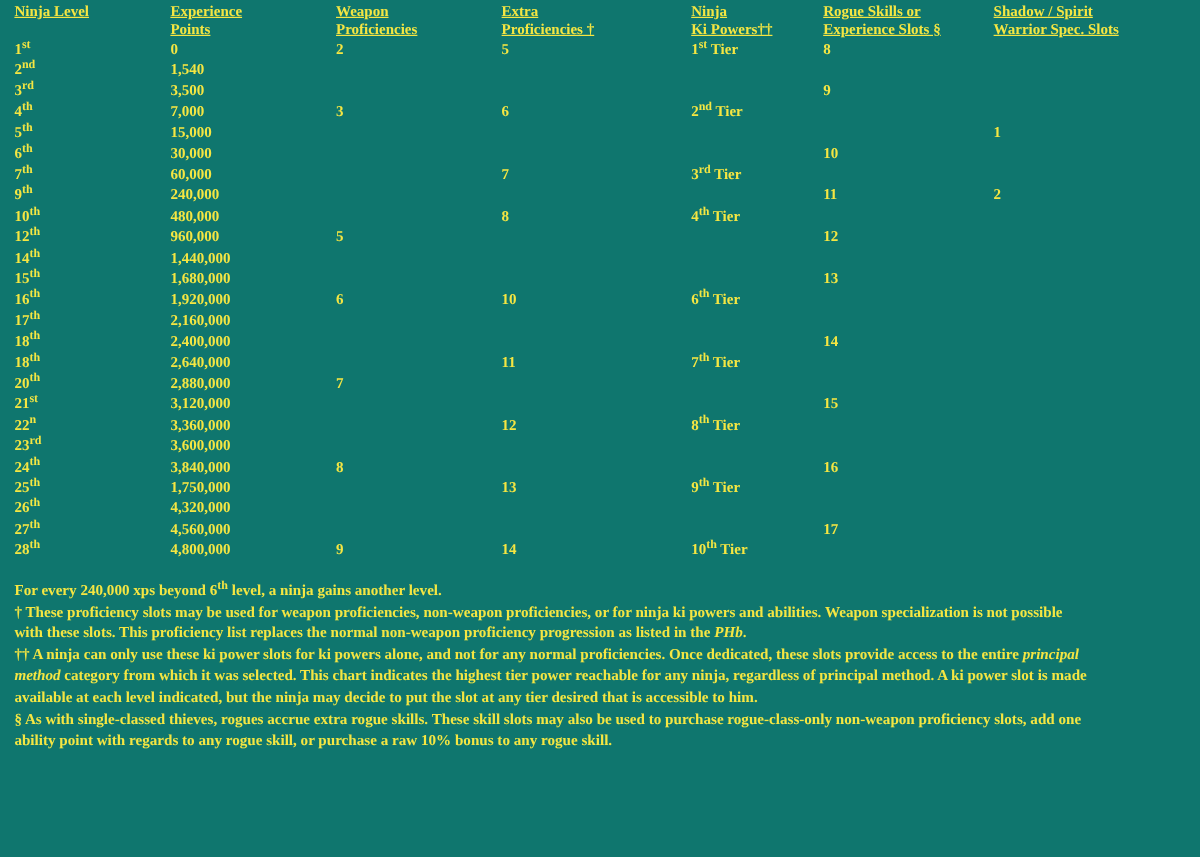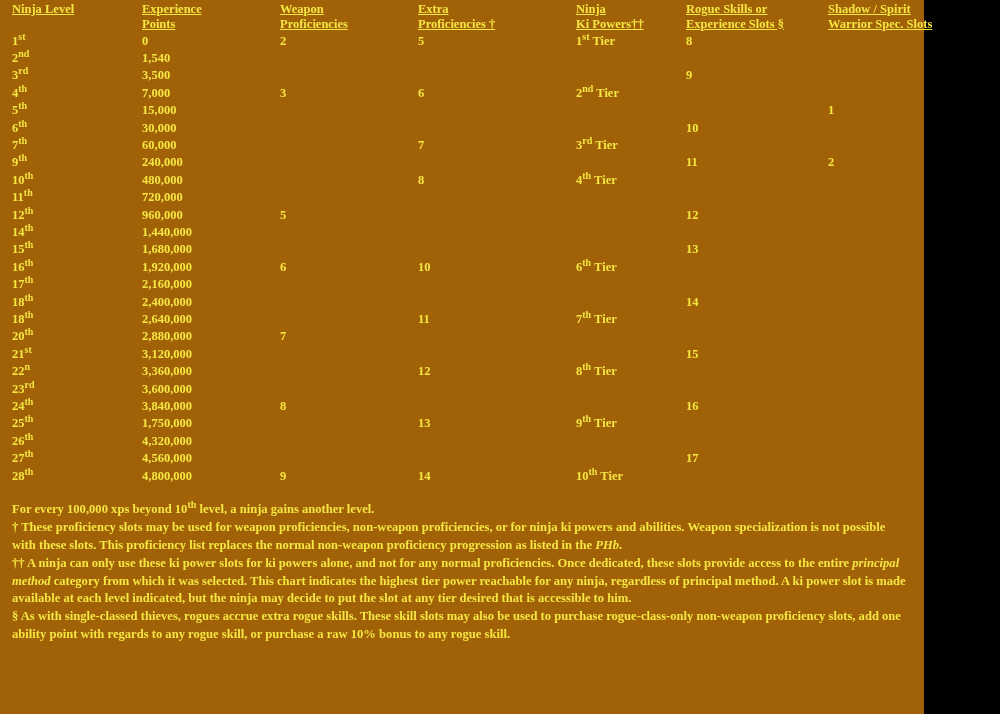--- a/index.html
+++ b/index.html
@@ -9,23 +9,23 @@
   }
   body {
     width: 1000px;
     height: 714px;
     font-family: "Liberation Serif", serif;
     color: #f5e642;
     overflow: hidden;
   }
   .sheet {
     position: relative;
-    width: 924px;
+    width: 1000px;
     height: 714px;
-    background: #a16207;
+    background: #0f766e;
     padding: 0;
     box-sizing: border-box;
   }
   table.ninja-table {
     border-collapse: collapse;
     width: 1000px;
     table-layout: fixed;
     font-size: 12.5px;
     font-weight: bold;
     color: #f5e642;
@@ -203,29 +203,20 @@
         <tr>
           <td class="lvl-cell"><span>10</span><sup>th</sup></td>
           <td>480,000</td>
           <td></td>
           <td>8</td>
           <td><span>4</span><sup>th</sup><span> Tier</span></td>
           <td></td>
           <td></td>
         </tr>
         <tr>
-          <td class="lvl-cell"><span>11</span><sup>th</sup></td>
-          <td>720,000</td>
-          <td></td>
-          <td></td>
-          <td></td>
-          <td></td>
-          <td></td>
-        </tr>
-        <tr>
           <td class="lvl-cell"><span>12</span><sup>th</sup></td>
           <td>960,000</td>
           <td>5</td>
           <td></td>
           <td></td>
           <td>12</td>
           <td></td>
         </tr>
         <tr>
           <td class="lvl-cell"><span>14</span><sup>th</sup></td>
@@ -359,21 +350,21 @@
           <td>9</td>
           <td>14</td>
           <td><span>10</span><sup>th</sup><span> Tier</span></td>
           <td></td>
           <td></td>
         </tr>
       </tbody>
   </table>
 
   <div class="notes">
-    <p><span>For every 100,000 xps beyond 10</span><sup>th</sup><span> level, a ninja gains another level.</span></p>
+    <p><span>For every 240,000 xps beyond 6</span><sup>th</sup><span> level, a ninja gains another level.</span></p>
     <p>† These proficiency slots may be used for weapon proficiencies, non-weapon proficiencies, or for ninja ki powers and abilities.  Weapon specialization is not possible</p>
     <p><span>with these slots.  This proficiency list replaces the normal non-weapon proficiency progression as listed in the </span><em>PHb</em><span>.</span></p>
     <p><span>†† A ninja can only use these ki power slots for ki powers alone, and not for any normal proficiencies.  Once dedicated, these slots provide access to the entire </span><em>principal</em></p>
     <p><em>method</em><span> category from which it was selected.  This chart indicates the highest tier power reachable for any ninja, regardless of principal method.  A ki power slot is made</span></p>
     <p>available at each level indicated, but the ninja may decide to put the slot at any tier desired that is accessible to him.</p>
     <p>§ As with single-classed thieves, rogues accrue extra rogue skills. These skill slots may also be used to purchase rogue-class-only non-weapon proficiency slots, add one</p>
     <p>ability point with regards to any rogue skill, or purchase a raw 10% bonus to any rogue skill.</p>
   </div>
 
 </div>

